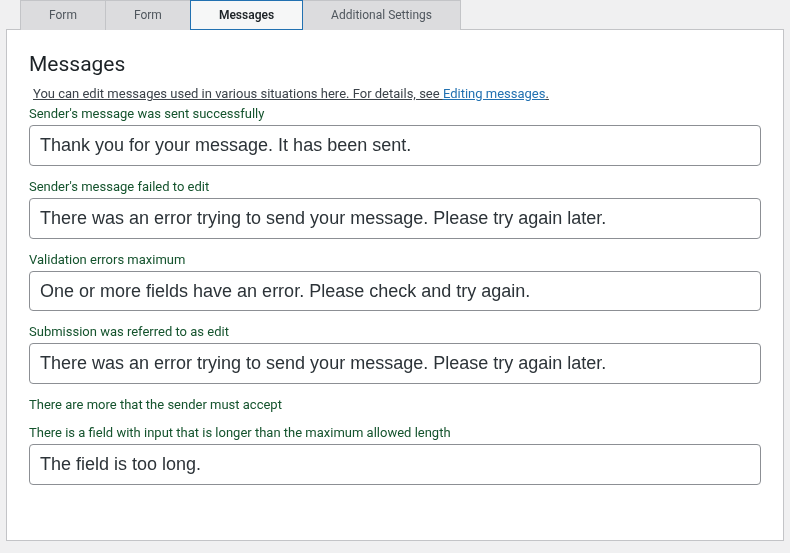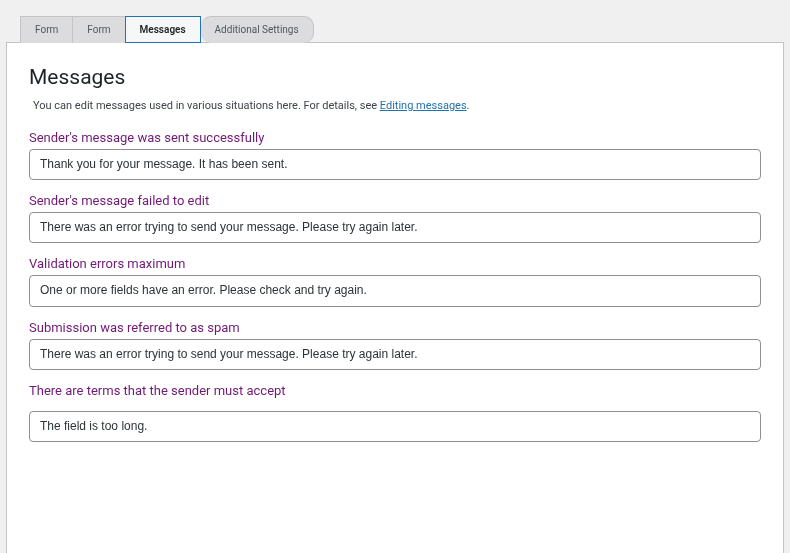--- a/index.html
+++ b/index.html
@@ -12,84 +12,83 @@
       height: 553px;
       overflow: hidden;
     }
     .tabs {
       display: flex;
       padding: 0 0 0 20px;
       position: relative;
       z-index: 2;
     }
     .tab {
-      padding: 7px 14px;
+      padding: 7px 28px;
       border: 1px solid #c3c4c7;
       background: #dcdcde;
       color: #50575e;
-      font-size: 10px;
+      font-size: 12px;
       cursor: pointer;
       margin-right: 0;
       border-bottom: none;
       border-right: none;
-      margin-top: 16px;
     }
     .tab:last-child {
       border-right: 1px solid #c3c4c7;
     }
     .tab.active {
       background: #f6f7f7;
       border: 1px solid #2271b1;
       font-weight: 600;
       color: #1d2327;
       position: relative;
       border-right: 1px solid #2271b1;
     }
     .tab.active + .tab {
       border-left: none;
-      border-radius: 10px;
     }
     .panel {
       border: 1px solid #c3c4c7;
       background: #fff;
       margin: 0 6px 6px 6px;
       padding: 22px 22px 10px 22px;
       margin-top: -1px;
       height: 512px;
       overflow: hidden;
     }
     .panel h2 {
       font-size: 21px;
       font-weight: 400;
       color: #1d2327;
       margin-bottom: 10px;
     }
     .intro {
-      font-size: 11px;
+      font-size: 13px;
       color: #3c434a;
-      margin-bottom: 18px;
+      margin-bottom: 5px;
       padding-left: 4px;
+      text-decoration: underline;
     }
     .intro a {
       color: #2271b1;
       text-decoration: underline;
     }
     .field-group {
       margin-bottom: 13px;
     }
     .field-label {
       font-size: 13px;
-      color: #701a75;
+      color: #14532d;
       margin-bottom: 4px;
       display: block;
     }
     .field-input {
       width: 100%;
       padding: 5px 10px;
-      font-size: 12px;
+      font-size: 18px;
       border: 1px solid #8c8f94;
       border-radius: 4px;
       background: #fff;
       color: #2c3338;
       line-height: 1.6;
     }
   </style>
 </head>
 <body>
 
@@ -115,27 +114,28 @@
     <label class="field-label">Sender's message failed to edit</label>
     <input type="text" class="field-input" value="There was an error trying to send your message. Please try again later." style="">
   </div>
 
   <div class="field-group">
     <label class="field-label">Validation errors maximum</label>
     <input type="text" class="field-input" value="One or more fields have an error. Please check and try again." style="">
   </div>
 
   <div class="field-group">
-    <label class="field-label">Submission was referred to as spam</label>
+    <label class="field-label">Submission was referred to as edit</label>
     <input type="text" class="field-input" value="There was an error trying to send your message. Please try again later." style="">
   </div>
 
   <div class="field-group">
-    <label class="field-label">There are terms that the sender must accept</label>
+    <label class="field-label">There are more that the sender must accept</label>
   </div>
 
   <div class="field-group">
   </div>
 
   <div class="field-group">
+    <label class="field-label">There is a field with input that is longer than the maximum allowed length</label>
     <input type="text" class="field-input" value="The field is too long." style="">
   </div>
 </div>
 
 </body></html>

